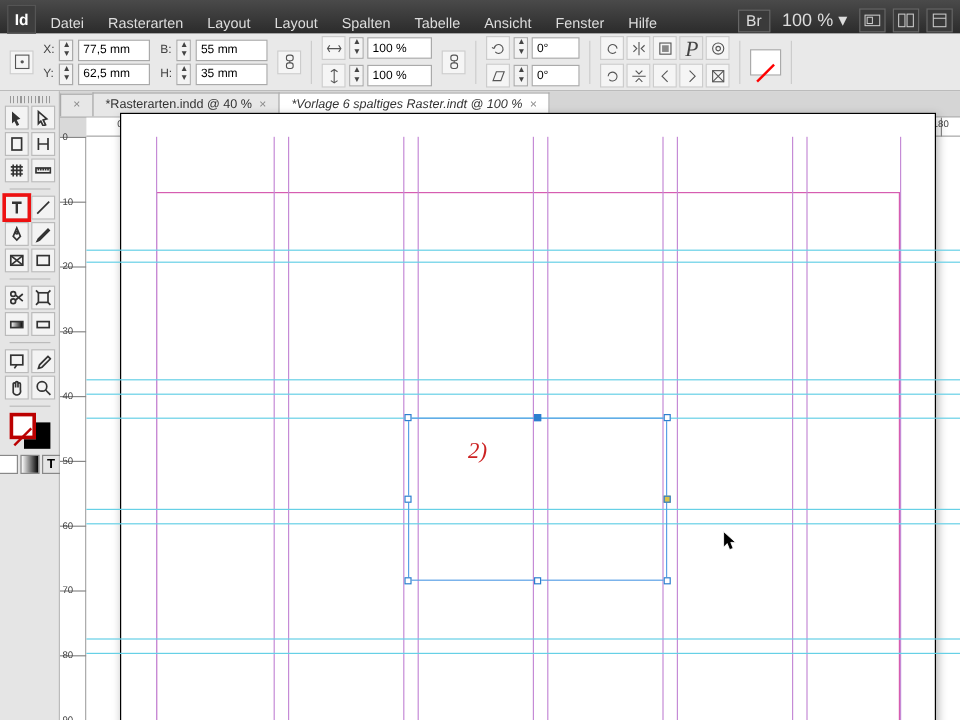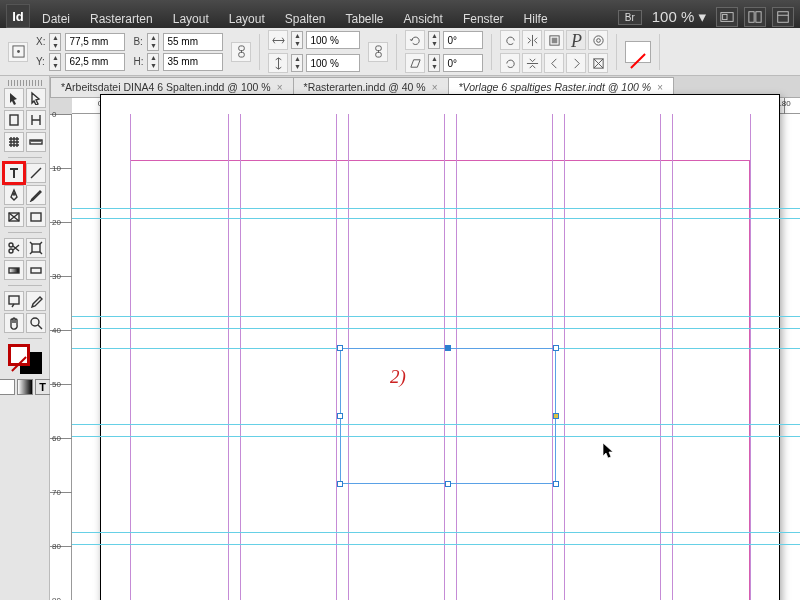--- a/index.html
+++ b/index.html
@@ -3,21 +3,21 @@
 <meta charset="utf-8">
 <style>
   * { box-sizing: border-box; margin: 0; padding: 0; font-family: Arial, sans-serif; }
   body { width: 800px; height: 600px; background: #f0f0f0; overflow: hidden; position: relative; }
 
   
   .menubar { height: 28px; background: linear-gradient(#4a4a4a,#2b2b2b); display:flex; align-items:flex-end; color:#ddd; font-size:12px; padding:0 6px; gap:4px;}
   .app-logo { width:24px; height:24px; background:#3d3d3d; border:1px solid #555; display:flex; align-items:center; justify-content:center; font-weight:bold; font-size:13px; color:#fff;}
   .menubar .mitem { padding:2px 8px; cursor:default;}
   .menubar .right { margin-left:auto; display:flex; align-items:center; gap:6px;}
-  .br-box { border:1px solid #666; background:#3a3a3a; padding:1px 6px; font-size:10px;}
+  .br-box { border:1px solid #666; background:#3a3a3a; padding:1px 6px; font-size:13px;}
   .zoom-global { font-size:15px; padding:2px 4px;}
   .mini-icon { width:22px; height:20px; border:1px solid #666; background:#3a3a3a; display:flex; align-items:center; justify-content:center;}
   .mini-icon svg { width:14px; height:14px; stroke:#ccc; fill:none;}
 
   
   .controlbar { height:48px; background:#e9e9e9; border-bottom:1px solid #bbb; display:flex; align-items:center; padding:0 8px; gap:8px; font-size:10px; color:#444;}
   .xywh-group { display:grid; grid-template-columns:auto auto 1fr; column-gap:4px; row-gap:2px; align-items:center;}
   .xywh-group input { width:60px; height:18px; font-size:10px; padding:1px 3px; border:1px solid #aaa;}
   .stepper { display:inline-flex; flex-direction:column; border:1px solid #aaa;}
   .stepper span { width:10px; height:8px; background:#f3f3f3; font-size:7px; text-align:center; line-height:8px;}
@@ -451,21 +451,20 @@
       <div class="ms white"></div>
       <div class="ms grad"></div>
       <div class="ms tex"></div>
     </div>
   </div>
 
   <div class="doc-area">
 
     <div class="tabbar">
       <div class="tab">
-        <span>*Arbeitsdatei DINA4 6 Spalten.indd @ 100 %</span>
         <span class="tab-x">×</span>
       </div>
       <div class="tab">
         <span>*Rasterarten.indd @ 40 %</span>
         <span class="tab-x">×</span>
       </div>
       <div class="tab active">
         <span>*Vorlage 6 spaltiges Raster.indt @ 100 %</span>
         <span class="tab-x">×</span>
       </div>

